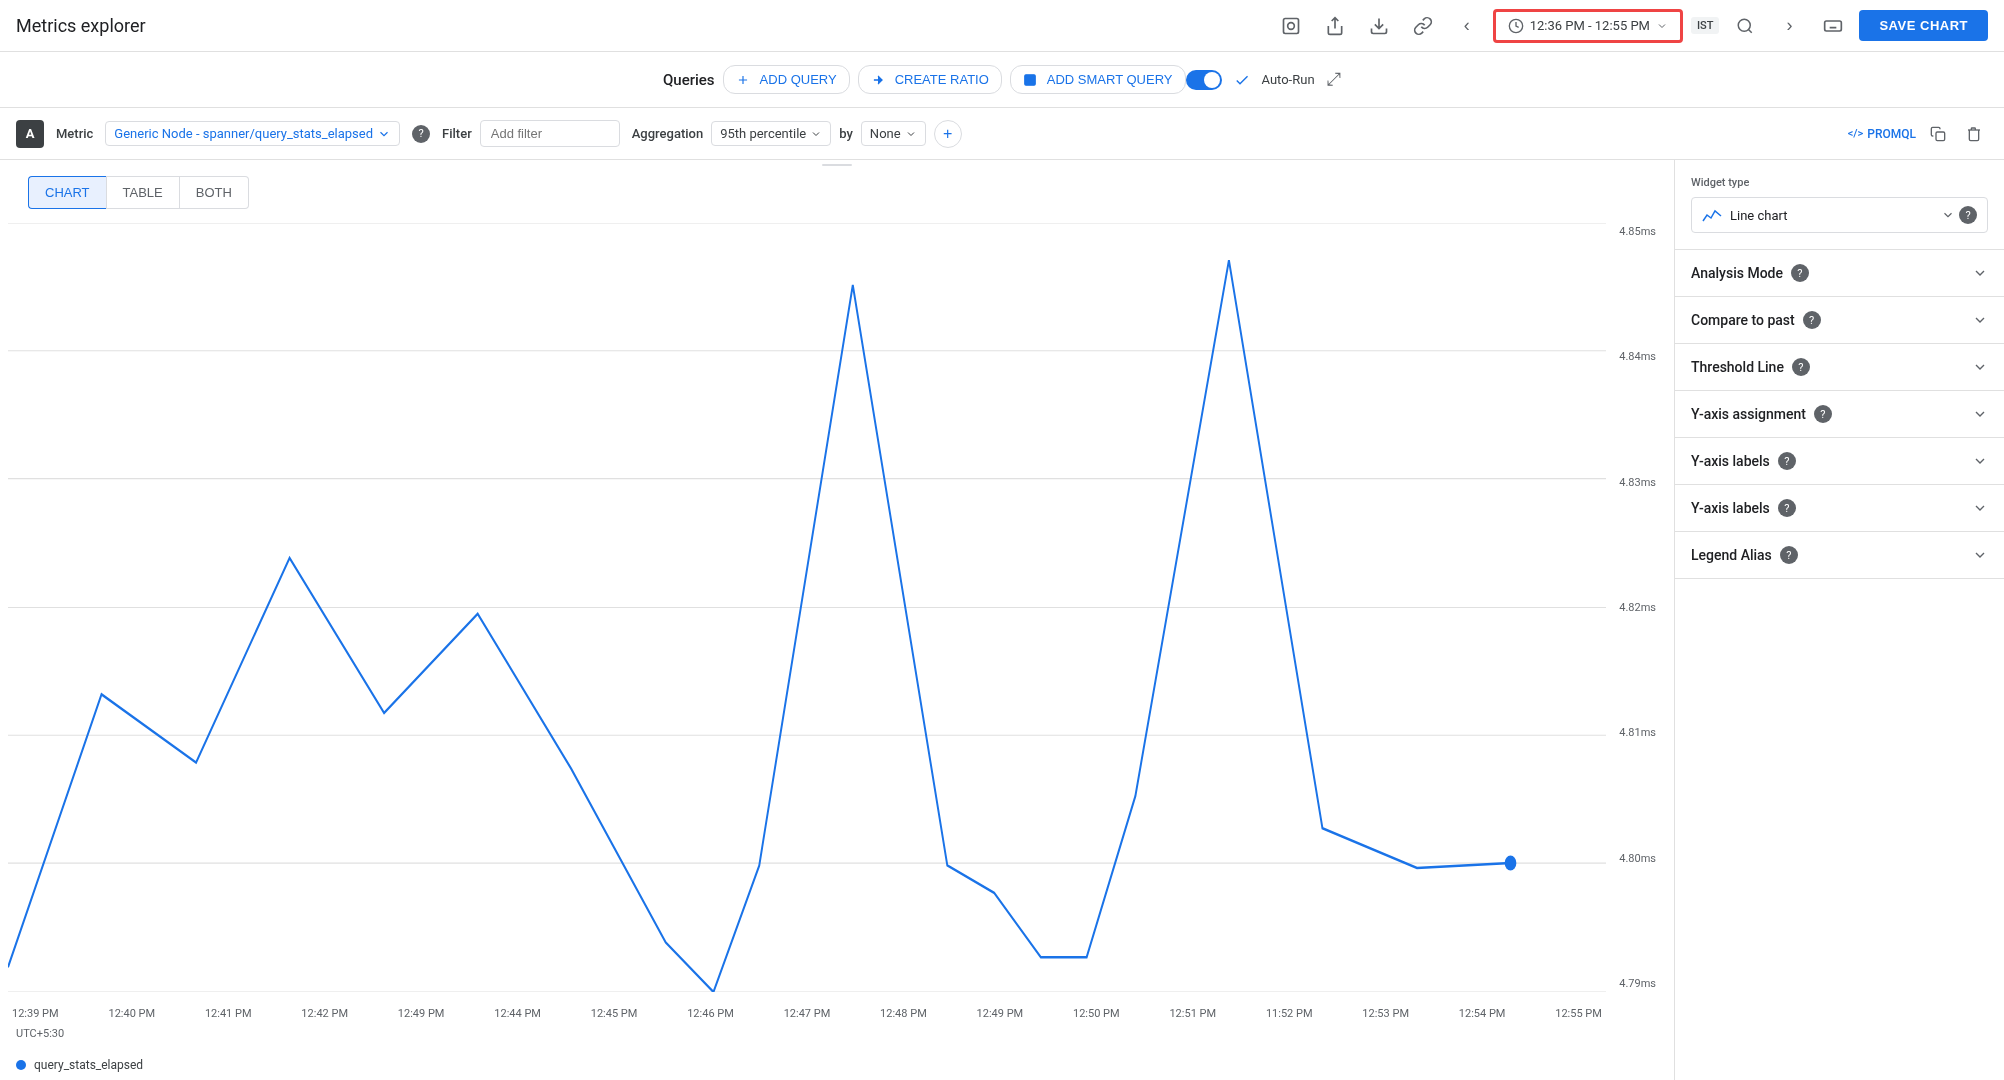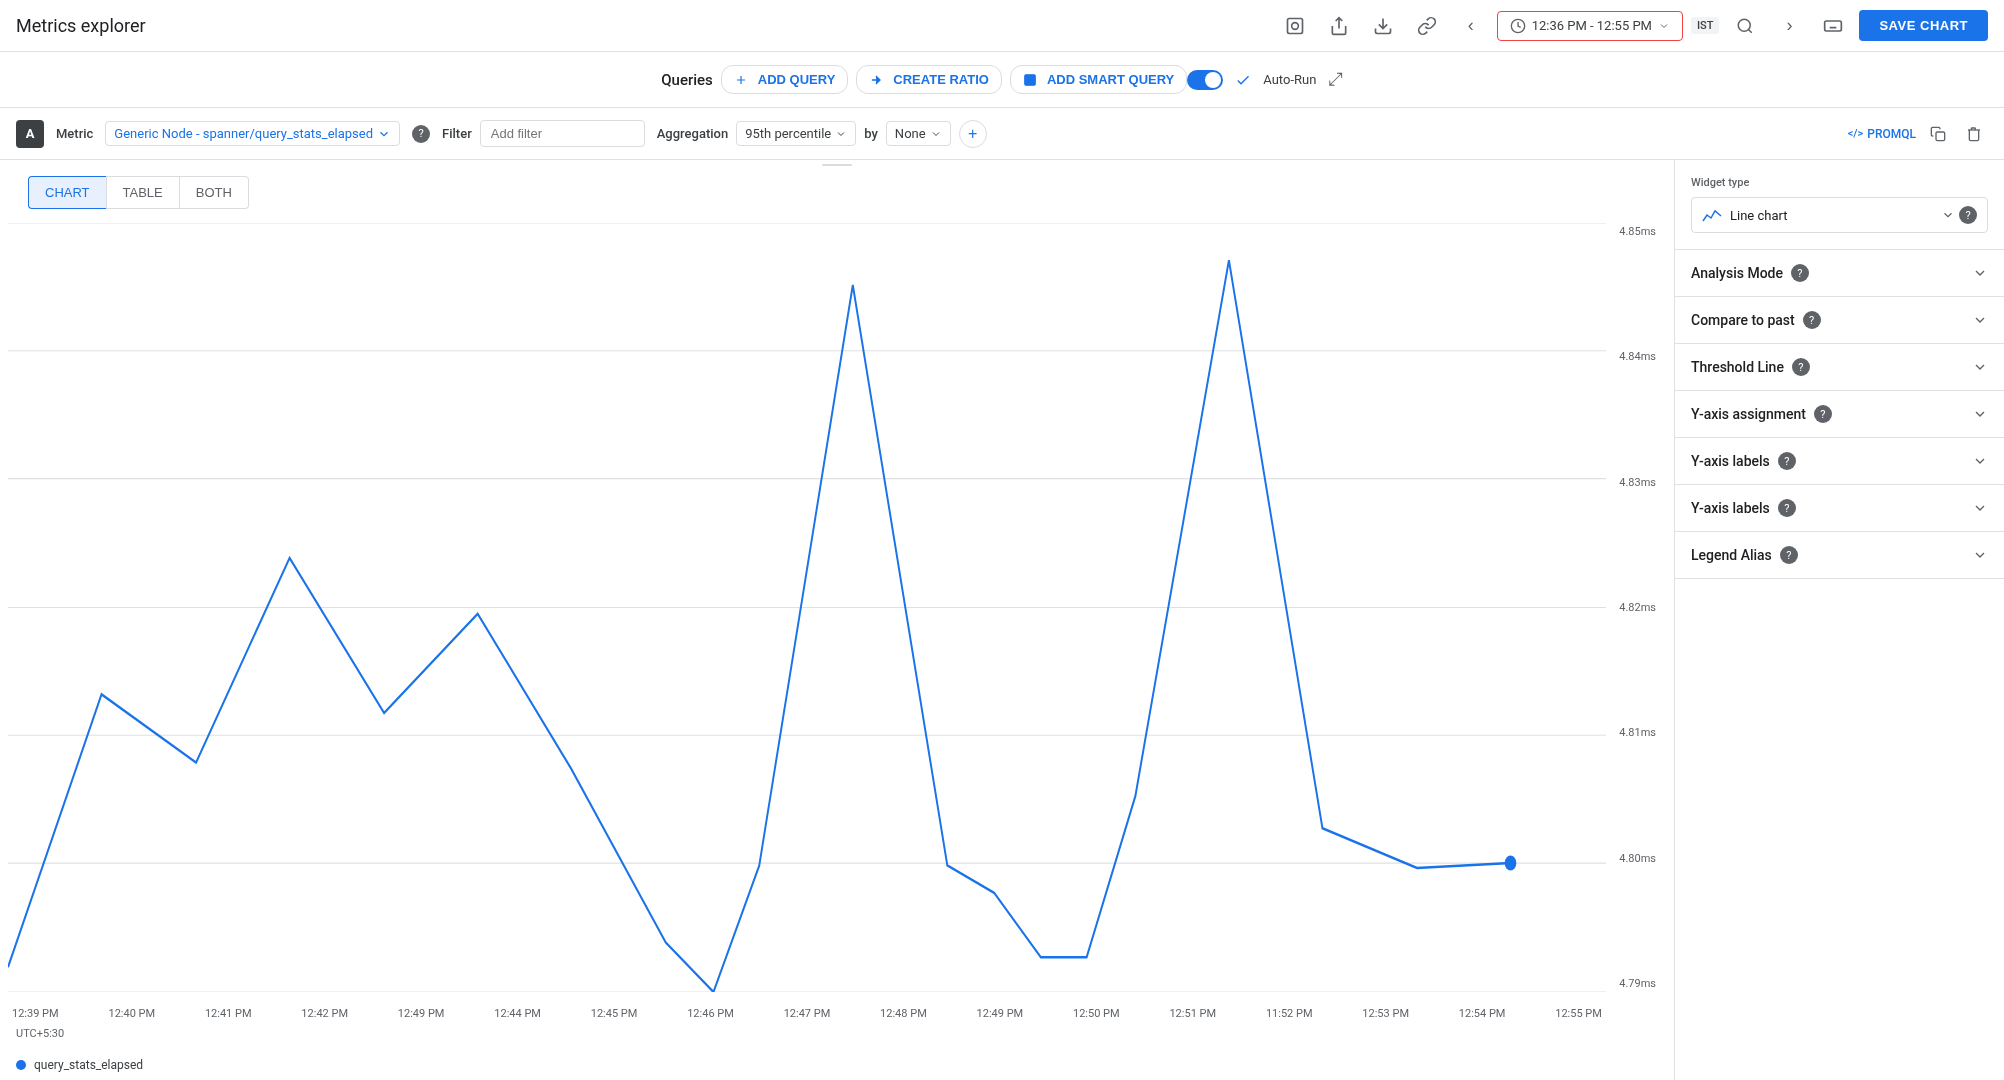--- a/index.html
+++ b/index.html
@@ -4,46 +4,46 @@
   <style>
     * { box-sizing: border-box; margin: 0; padding: 0; }
     body { font-family: 'Google Sans', Roboto, Arial, sans-serif; background: #fff; color: #202124; font-size: 13px; overflow: hidden; width: 2004px; height: 1080px; }
 
     
     .header { display: flex; align-items: center; justify-content: space-between; padding: 0 16px; height: 52px; border-bottom: 1px solid #e0e0e0; background: #fff; }
     .header-left { display: flex; align-items: center; gap: 8px; }
     .header-title { font-size: 18px; font-weight: 400; color: #202124; }
     .header-actions { display: flex; align-items: center; gap: 8px; }
     .icon-btn { width: 36px; height: 36px; border-radius: 50%; border: none; background: transparent; cursor: pointer; display: flex; align-items: center; justify-content: center; color: #5f6368; font-size: 18px; }
-    .time-selector { display: flex; align-items: center; gap: 6px; padding: 6px 12px; border: 1px solid #ef4444; border-radius: 4px; cursor: pointer; font-size: 13px; color: #3c4043; background: #fff; }
+    .time-selector { display: flex; align-items: center; gap: 6px; padding: 6px 12px; border: 3px solid #ef4444; border-radius: 4px; cursor: pointer; font-size: 13px; color: #3c4043; background: #fff; }
     .timezone-badge { background: #f1f3f4; padding: 2px 6px; border-radius: 3px; font-size: 11px; font-weight: 500; color: #3c4043; }
     .save-chart-btn { background: #1a73e8; color: #fff; border: none; border-radius: 4px; padding: 8px 20px; font-size: 13px; font-weight: 600; cursor: pointer; letter-spacing: 0.5px; }
     .nav-arrows { display: flex; gap: 2px; }
 
     
     .queries-bar { display: flex; align-items: center; justify-content: center; padding: 10px 16px; border-bottom: 1px solid #e0e0e0; background: #fff; height: 56px; }
     .queries-left { display: flex; align-items: center; gap: 8px; }
     .queries-label { font-size: 15px; font-weight: 500; color: #202124; }
-    .action-btn { display: flex; align-items: center; gap: 10px; padding: 6px 12px; border: 1px solid #dadce0; border-radius: 12px; cursor: pointer; font-size: 13px; color: #1a73e8; font-weight: 700; background: #fff; }
+    .action-btn { display: flex; align-items: center; gap: 10px; padding: 6px 12px; border: 1px solid #dadce0; border-radius: 12px; cursor: pointer; font-size: 13px; color: #1a73e8; font-weight: 400; background: #fff; }
     .action-btn svg { fill: #1a73e8; }
     .queries-right { display: flex; align-items: center; gap: 12px; }
     .auto-run-label { font-size: 13px; color: #3c4043; }
     .toggle-switch { width: 36px; height: 20px; background: #1a73e8; border-radius: 10px; position: relative; cursor: pointer; }
     .toggle-switch::after { content: ''; position: absolute; width: 16px; height: 16px; background: #fff; border-radius: 50%; top: 2px; right: 2px; }
     .collapse-btn { border: none; background: transparent; cursor: pointer; color: #5f6368; font-size: 18px; }
 
     
     .query-row { display: flex; align-items: center; padding: 8px 16px; border-bottom: 1px solid #e0e0e0; background: #fff; gap: 12px; height: 52px; }
     .query-letter { width: 28px; height: 28px; background: #3c4043; border-radius: 4px; color: #fff; display: flex; align-items: center; justify-content: center; font-size: 13px; font-weight: 700; }
     .metric-label { font-size: 13px; color: #3c4043; font-weight: 500; }
     .metric-select { display: flex; align-items: center; gap: 4px; padding: 4px 8px; border: 1px solid #dadce0; border-radius: 4px; cursor: pointer; font-size: 13px; color: #1a73e8; background: #fff; max-width: 320px; }
     .metric-select span { color: #1a73e8; }
     .help-icon { width: 18px; height: 18px; border-radius: 50%; background: #5f6368; color: #fff; font-size: 11px; display: flex; align-items: center; justify-content: center; cursor: pointer; flex-shrink: 0; }
     .filter-section { display: flex; align-items: center; gap: 8px; }
-    .filter-input { border: 1px solid #dadce0; border-radius: 4px; padding: 5px 10px; font-size: 13px; color: #15803d; width: 165px; outline: none; }
+    .filter-input { border: 1px solid #dadce0; border-radius: 4px; padding: 5px 10px; font-size: 13px; color: #15803d; width: 140px; outline: none; }
     .aggregation-section { display: flex; align-items: center; gap: 8px; }
     .agg-select { display: flex; align-items: center; gap: 4px; padding: 4px 8px; border: 1px solid #dadce0; border-radius: 4px; cursor: pointer; font-size: 13px; color: #3c4043; background: #fff; }
     .query-actions-right { margin-left: auto; display: flex; align-items: center; gap: 8px; }
     .promql-btn { display: flex; align-items: center; gap: 4px; font-size: 12px; color: #1a73e8; cursor: pointer; font-weight: 500; }
 
     
     .main-content { display: flex; height: calc(1080px - 52px - 56px - 52px); }
 
     
     .chart-area { flex: 1; display: flex; flex-direction: column; overflow: hidden; }

